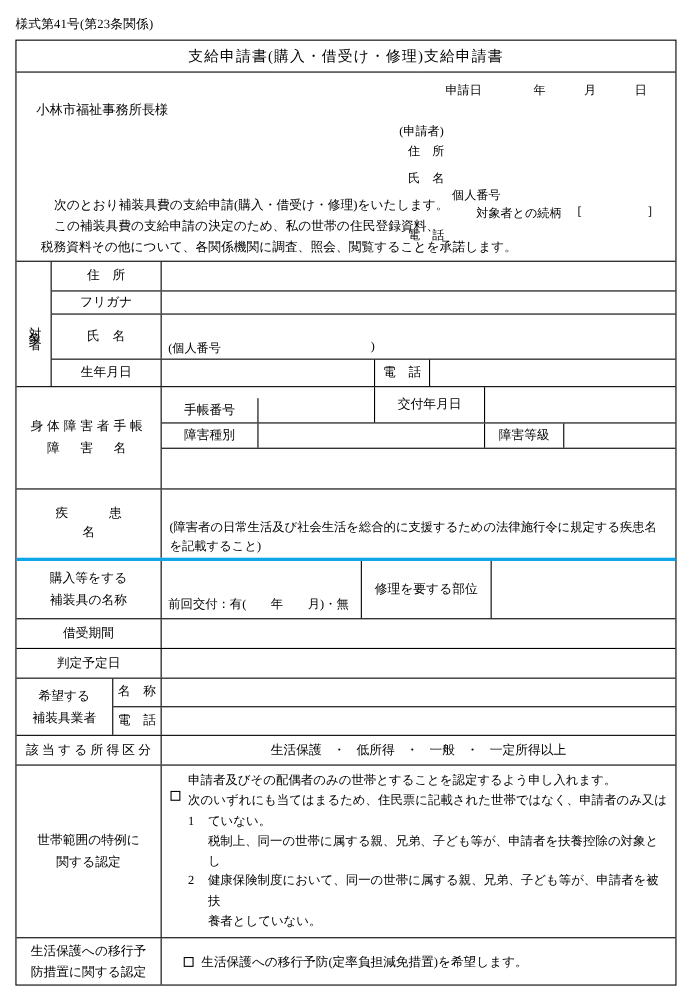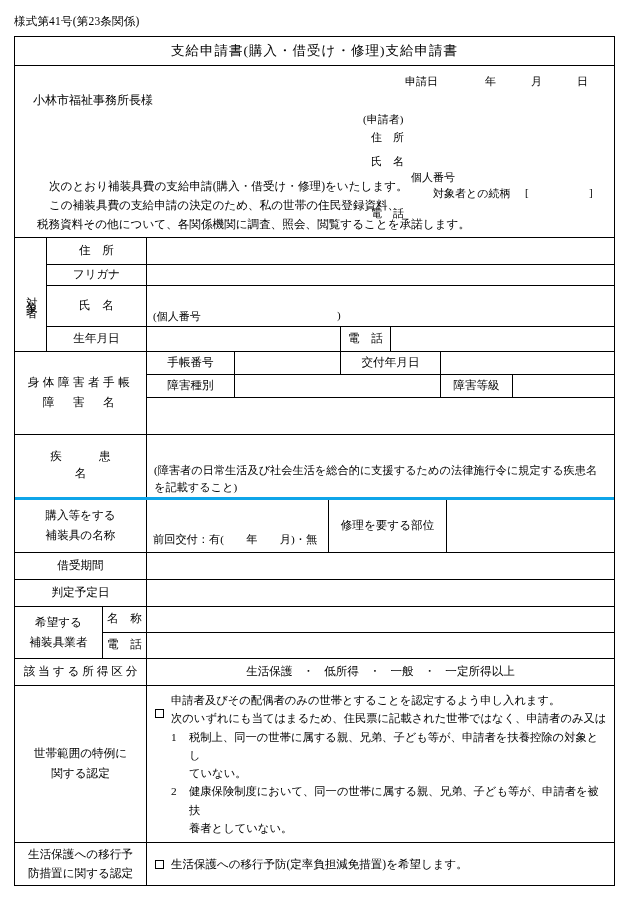--- a/index.html
+++ b/index.html
@@ -165,21 +165,21 @@
     <div class="row" style="border-top:1px solid #000;">
       <div class="cell br lbl" style="width:132px;">
         <div style="text-align:center;line-height:1.75;">
           <div class="sp4">身体障害者手帳</div>
           <div class="sp4">障　害　名</div>
         </div>
       </div>
       <div class="cell fill">
 
         <div class="row bb">
-          <div class="cell br lbl" style="width:88px;height:22px;">手帳番号</div>
+          <div class="cell br lbl" style="width:88px;height:22px;margin-top:10px;">手帳番号</div>
           <div class="cell br lbl tl pad-l" style="width:106px;"></div>
           <div class="cell br lbl" style="width:100px;">交付年月日</div>
           <div class="cell fill lbl tl pad-l"></div>
         </div>
 
         <div class="row bb">
           <div class="cell br lbl" style="width:88px;height:22px;">障害種別</div>
           <div class="cell br lbl tl pad-l" style="width:206px;"></div>
           <div class="cell br lbl" style="width:72px;">障害等級</div>
           <div class="cell fill lbl tl pad-l"></div>
@@ -271,35 +271,35 @@
         <div style="padding-left:16px;">申請者及びその配偶者のみの世帯とすることを認定するよう申し入れます。</div>
         <div style="display:flex;">
           <span class="chk"></span>
           <span style="flex:1;">
             <span class="hang">次のいずれにも当てはまるため、住民票に記載された世帯ではなく、申請者のみ又は</span>
           </span>
         </div>
         <div class="li" style="padding-left:16px;">
           <span class="num">1</span>
           <span class="txt">
+            <span class="hang">ていない。</span>
             <span class="hang">税制上、同一の世帯に属する親、兄弟、子ども等が、申請者を扶養控除の対象とし</span>
-            <span class="hang">ていない。</span>
           </span>
         </div>
         <div class="li" style="padding-left:16px;">
           <span class="num">2</span>
           <span class="txt">
             <span class="hang">健康保険制度において、同一の世帯に属する親、兄弟、子ども等が、申請者を被扶</span>
             <span class="hang">養者としていない。</span>
           </span>
         </div>
       </div>
     </div>
 
-    <div class="row" style="border-top:1px solid #000;">
+    <div class="row" style="border-top:1px solid #000;gap:12px;">
       <div class="cell br lbl" style="width:132px;height:42px;">
         <div style="text-align:center;line-height:1.7;">
           <div>生活保護への移行予</div>
           <div>防措置に関する認定</div>
         </div>
       </div>
       <div class="cell fill" style="display:flex;align-items:center;padding-left:8px;">
         <span class="chk"></span>
         <span style="font-size:11.5px;">生活保護への移行予防(定率負担減免措置)を希望します。</span>
       </div>

